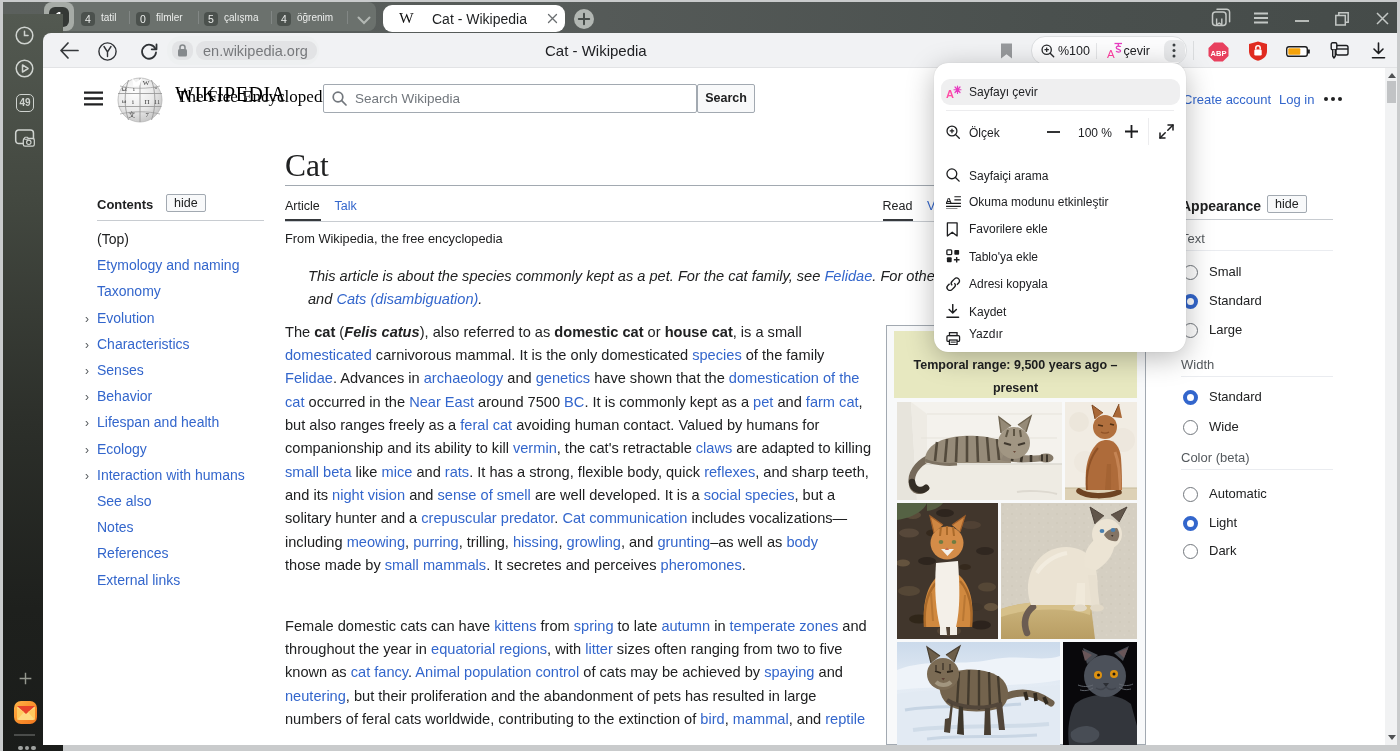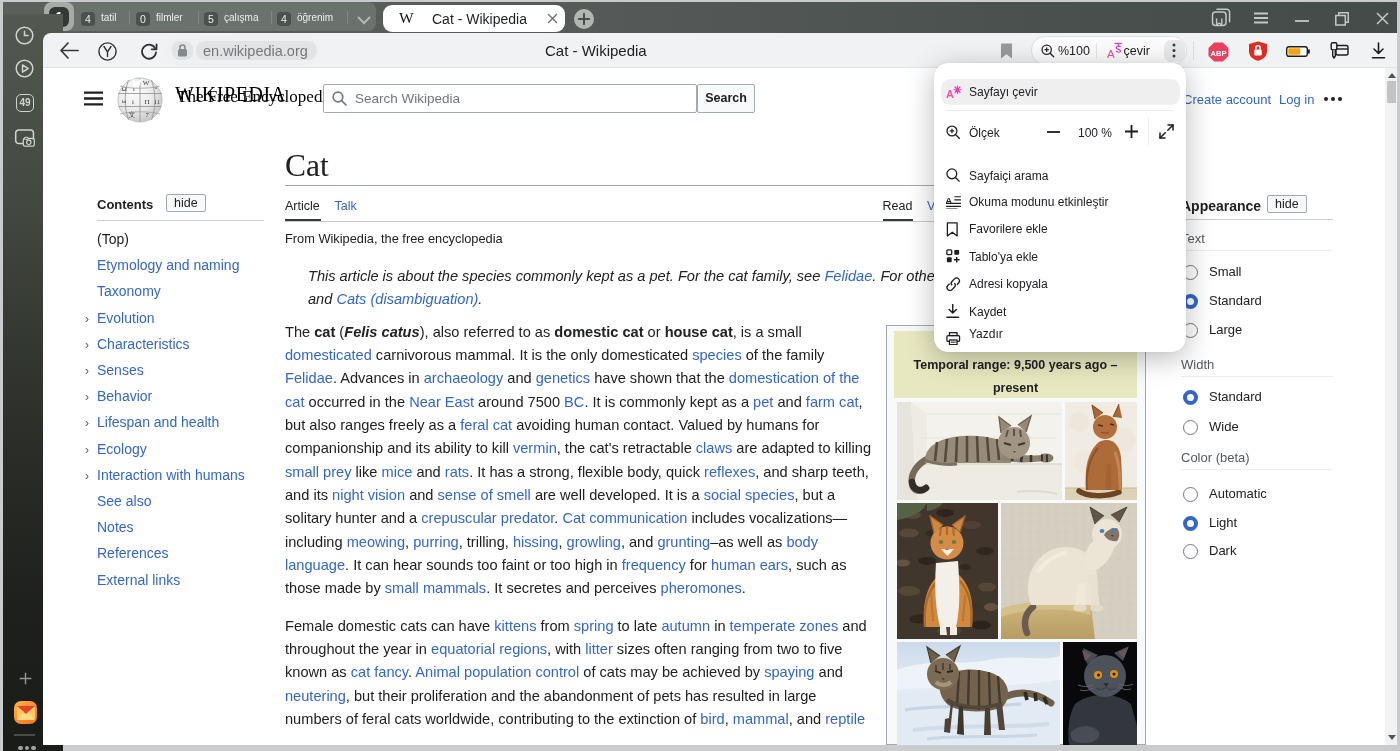--- a/index.html
+++ b/index.html
@@ -292,25 +292,24 @@
     <div class="ln">and <span class="lnk">Cats (disambiguation)</span>.</div>
   </div>
 
   <div class="abs" style="left:242px;top:252.5px;font-size:14.6px;color:#202122;line-height:23.35px">
     <div class="ln">The <b>cat</b> (<b><i>Felis catus</i></b>), also referred to as <b>domestic cat</b> or <b>house cat</b>, is a small</div>
     <div class="ln"><span class="lnk">domesticated</span> carnivorous mammal. It is the only domesticated <span class="lnk">species</span> of the family</div>
     <div class="ln"><span class="lnk">Felidae</span>. Advances in <span class="lnk">archaeology</span> and <span class="lnk">genetics</span> have shown that the <span class="lnk">domestication of the</span></div>
     <div class="ln"><span class="lnk">cat</span> occurred in the <span class="lnk">Near East</span> around 7500 <span class="lnk">BC</span>. It is commonly kept as a <span class="lnk">pet</span> and <span class="lnk">farm cat</span>,</div>
     <div class="ln">but also ranges freely as a <span class="lnk">feral cat</span> avoiding human contact. Valued by humans for</div>
     <div class="ln">companionship and its ability to kill <span class="lnk">vermin</span>, the cat's retractable <span class="lnk">claws</span> are adapted to killing</div>
-    <div class="ln"><span class="lnk">small prey</span> like <span class="lnk">mice</span> and <span class="lnk">rats</span>. It has a strong, flexible body, quick <span class="lnk">reflexes</span>, and sharp teeth,</div>
+    <div class="ln"><span class="lnk">small beta</span> like <span class="lnk">mice</span> and <span class="lnk">rats</span>. It has a strong, flexible body, quick <span class="lnk">reflexes</span>, and sharp teeth,</div>
     <div class="ln">and its <span class="lnk">night vision</span> and <span class="lnk">sense of smell</span> are well developed. It is a <span class="lnk">social species</span>, but a</div>
     <div class="ln">solitary hunter and a <span class="lnk">crepuscular predator</span>. <span class="lnk">Cat communication</span> includes vocalizations—</div>
     <div class="ln">including <span class="lnk">meowing</span>, <span class="lnk">purring</span>, trilling, <span class="lnk">hissing</span>, <span class="lnk">growling</span>, and <span class="lnk">grunting</span>–as well as <span class="lnk">body</span></div>
-    <div class="ln"><span class="lnk">language</span>. It can hear sounds too faint or too high in <span class="lnk">frequency</span> for <span class="lnk">human ears</span>, such as</div>
     <div class="ln">those made by <span class="lnk">small mammals</span>. It secretes and perceives <span class="lnk">pheromones</span>.</div>
   </div>
 
   <div class="abs" style="left:242px;top:546.5px;font-size:14.6px;color:#202122;line-height:23.35px">
     <div class="ln">Female domestic cats can have <span class="lnk">kittens</span> from <span class="lnk">spring</span> to late <span class="lnk">autumn</span> in <span class="lnk">temperate zones</span> and</div>
     <div class="ln">throughout the year in <span class="lnk">equatorial regions</span>, with <span class="lnk">litter</span> sizes often ranging from two to five</div>
     <div class="ln">known as <span class="lnk">cat fancy</span>. <span class="lnk">Animal population control</span> of cats may be achieved by <span class="lnk">spaying</span> and</div>
     <div class="ln"><span class="lnk">neutering</span>, but their proliferation and the abandonment of pets has resulted in large</div>
     <div class="ln">numbers of feral cats worldwide, contributing to the extinction of <span class="lnk">bird</span>, <span class="lnk">mammal</span>, and <span class="lnk">reptile</span></div>
   </div>

